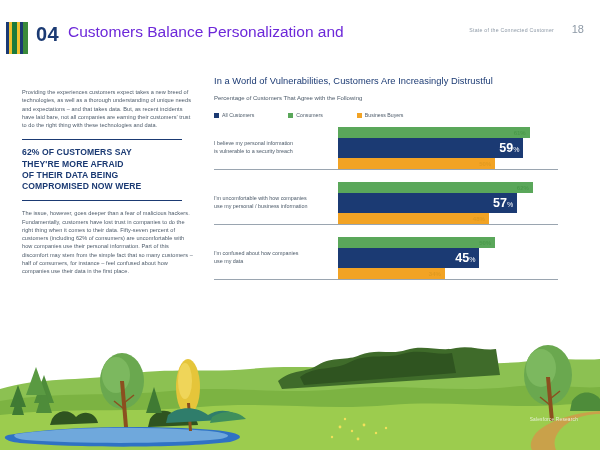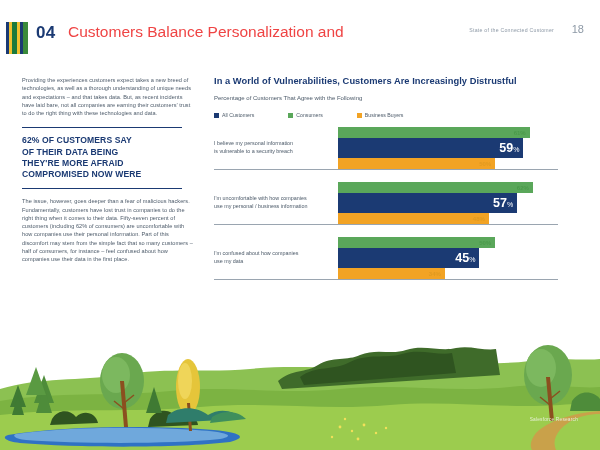--- a/index.html
+++ b/index.html
@@ -26,32 +26,32 @@
     position: absolute;
     left: 6px; top: 22px;
     width: 22px; height: 32px;
     display: flex;
   }
   #flag-bars span { display: block; height: 100%; }
 
   #chapter-number {
     position: absolute;
     left: 36px; top: 23px;
-    font-size: 17px;
+    font-size: 20px;
     font-weight: bold;
     color: #1b3a73;
     letter-spacing: .3px;
   }
   #page-title {
     position: absolute;
     left: 68px; top: 22px;
     width: 330px;
     font-size: 15.5px;
     line-height: 19px;
-    color: #ef4444;
+    color: #6d28d9;
     font-weight: 400;
   }
   #page-title .ln { display: block; }
 
   #running-head {
     position: absolute;
     right: 46px; top: 27px;
     font-size: 5.2px;
     letter-spacing: .25px;
     color: #8d99a6;
@@ -61,21 +61,21 @@
   #page-number {
     position: absolute;
     right: 16px; top: 23px;
     font-size: 11px;
     color: #8d99a6;
   }
 
   
   #left-col {
     position: absolute;
-    left: 22px; top: 76px;
+    left: 22px; top: 88px;
     width: 172px;
   }
   .body-para {
     font-size: 5.6px;
     line-height: 8.3px;
     color: #4c5a69;
     margin: 0;
     letter-spacing: .05px;
   }
   #rule-top {
@@ -98,21 +98,21 @@
   #pull-quote .ln { display: block; }
 
   
   #chart-panel {
     position: absolute;
     left: 214px; top: 76px;
     width: 372px;
   }
   #chart-title {
     font-size: 9.3px;
-    font-weight: bold;
+    font-weight: normal;
     color: #1b3a73;
     letter-spacing: .05px;
   }
   #chart-subtitle {
     margin-top: 9px;
     font-size: 6px;
     color: #4c5a69;
   }
 
   #legend {
@@ -230,22 +230,22 @@
 </div>
 
 <div id="left-col">
 
   <p class="body-para">Providing the experiences customers expect takes a new breed of technologies, as well as a thorough understanding of unique needs and expectations – and that takes data. But, as recent incidents have laid bare, not all companies are earning their customers’ trust to do the right thing with these technologies and data.</p>
 
   <div id="rule-top"></div>
 
   <div id="pull-quote">
       <span class="ln">62% OF CUSTOMERS SAY</span>
+      <span class="ln">THEY'RE MORE AFRAID</span>
       <span class="ln">OF THEIR DATA BEING</span>
-      <span class="ln">THEY'RE MORE AFRAID</span>
       <span class="ln">COMPROMISED NOW WERE</span>
     </div>
 
   <div id="rule-bottom"></div>
 
   <p class="body-para">The issue, however, goes deeper than a fear of malicious hackers. Fundamentally, customers have lost trust in companies to do the right thing when it comes to their data. Fifty-seven percent of customers (including 62% of consumers) are uncomfortable with how companies use their personal information. Part of this discomfort may stem from the simple fact that so many customers – half of consumers, for instance – feel confused about how companies use their data in the first place.</p>
 </div>
 
 <div id="chart-panel">
 

